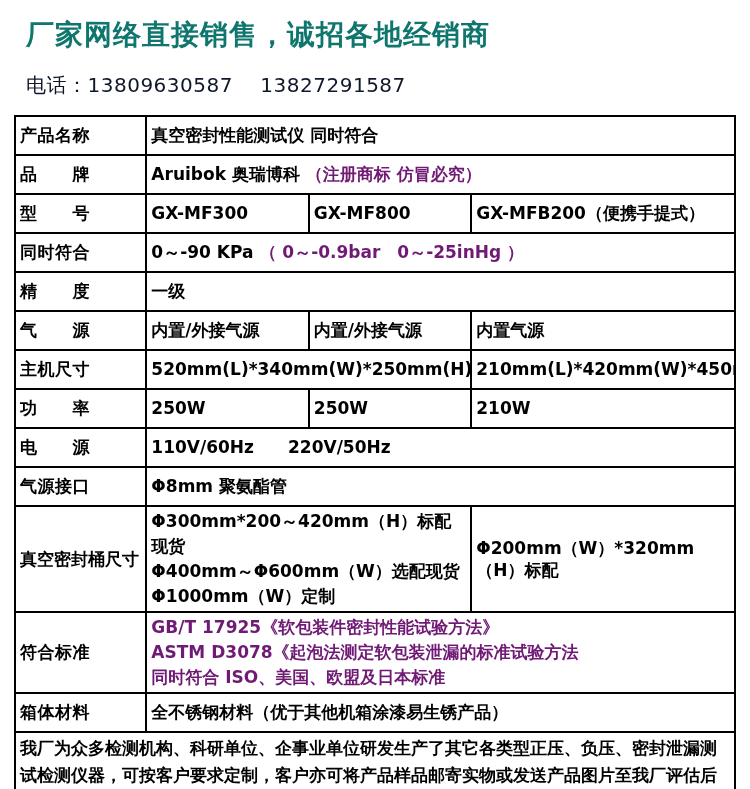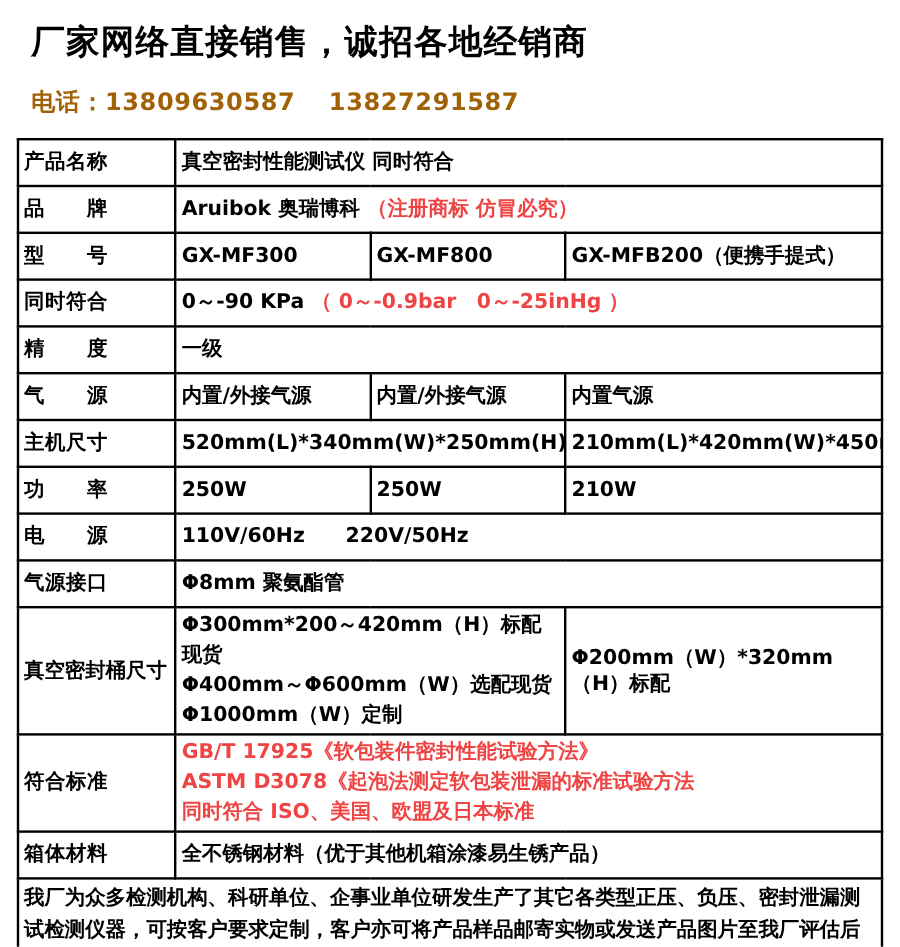--- a/index.html
+++ b/index.html
@@ -9,25 +9,25 @@
     color:#000;
     position:relative;
   }
   .page { width:750px; height:789px; overflow:hidden; }
 
   
   .header { padding:10px 26px 0 26px; }
   .page-title {
     margin:6px 0 18px 0;
     font-size:28px; font-weight:800; letter-spacing:1px;
-    color:#000000;
+    color:#0f766e;
     font-family:"Liberation Sans","DejaVu Sans",sans-serif;
   }
   .phone-line {
-    font-size:20px; font-weight:bold; color:#a16207;
+    font-size:20px; font-weight:normal; color:#0f172a;
     margin:0 0 16px 0; letter-spacing:0.5px;
     white-space:pre;
   }
 
   
   table.spec {
     border-collapse:collapse; table-layout:fixed;
     margin:0 14px; width:722px;
     border:2px solid #000;
   }
@@ -36,21 +36,21 @@
     text-align:left; vertical-align:middle;
     font-size:17px; font-weight:bold;
     padding:2px 4px;
     height:33px;
     overflow:hidden;
     line-height:1.3;
   }
   td.lbl { letter-spacing:0.5px; }
   td.lbl-long { font-size:16px; letter-spacing:0; padding:2px 1px; }
   tr.tall td { height:74px; }
-  .red { color:#ef4444; }
+  .red { color:#701a75; }
   .cell-line { display:block; line-height:25px; }
 
   
   td.footer-cell {
     text-align:left; vertical-align:top;
     padding:9px 12px 6px 12px;
     height:96px;
     font-size:17px; font-weight:bold;
   }
   .footer-para   { margin:0; line-height:27px; }

